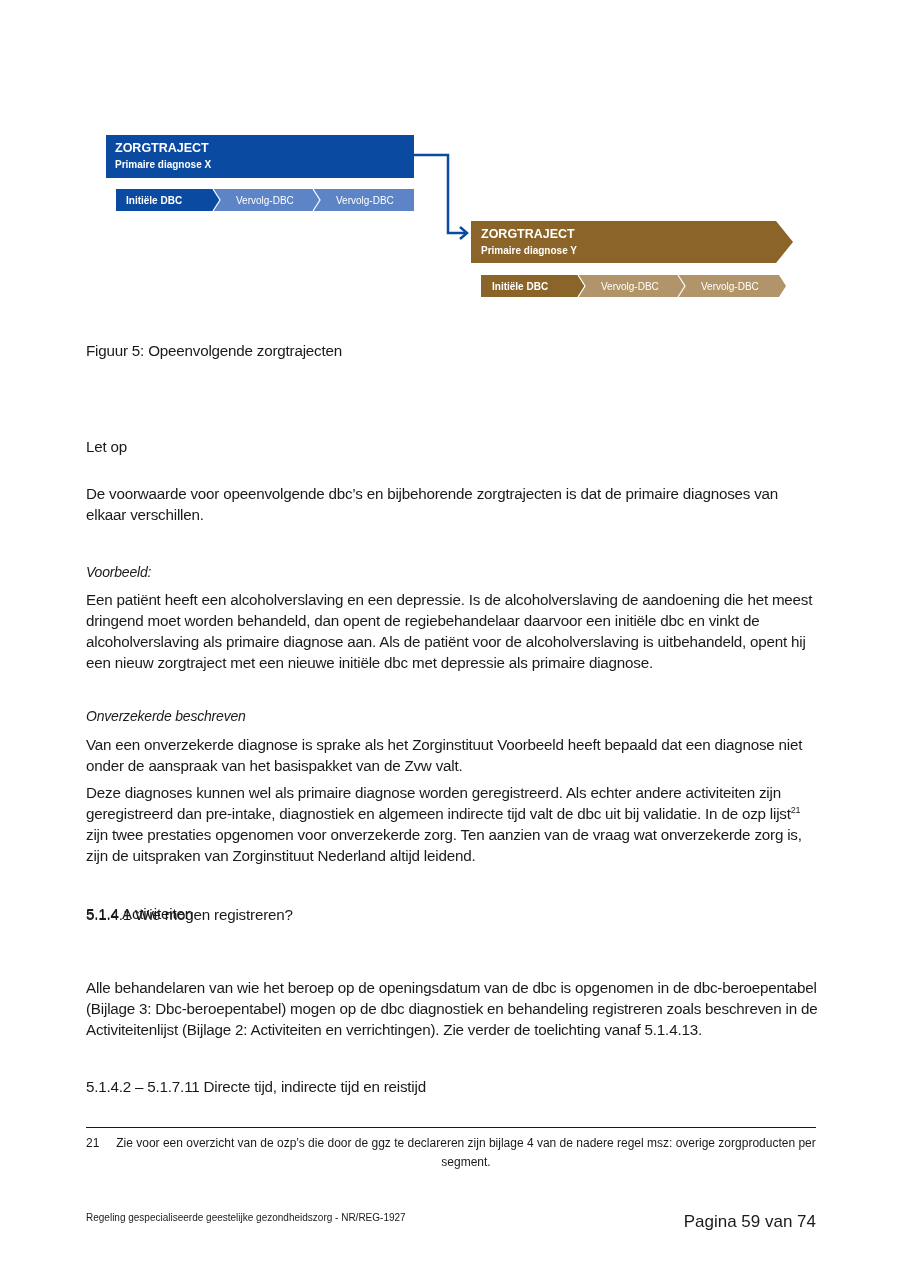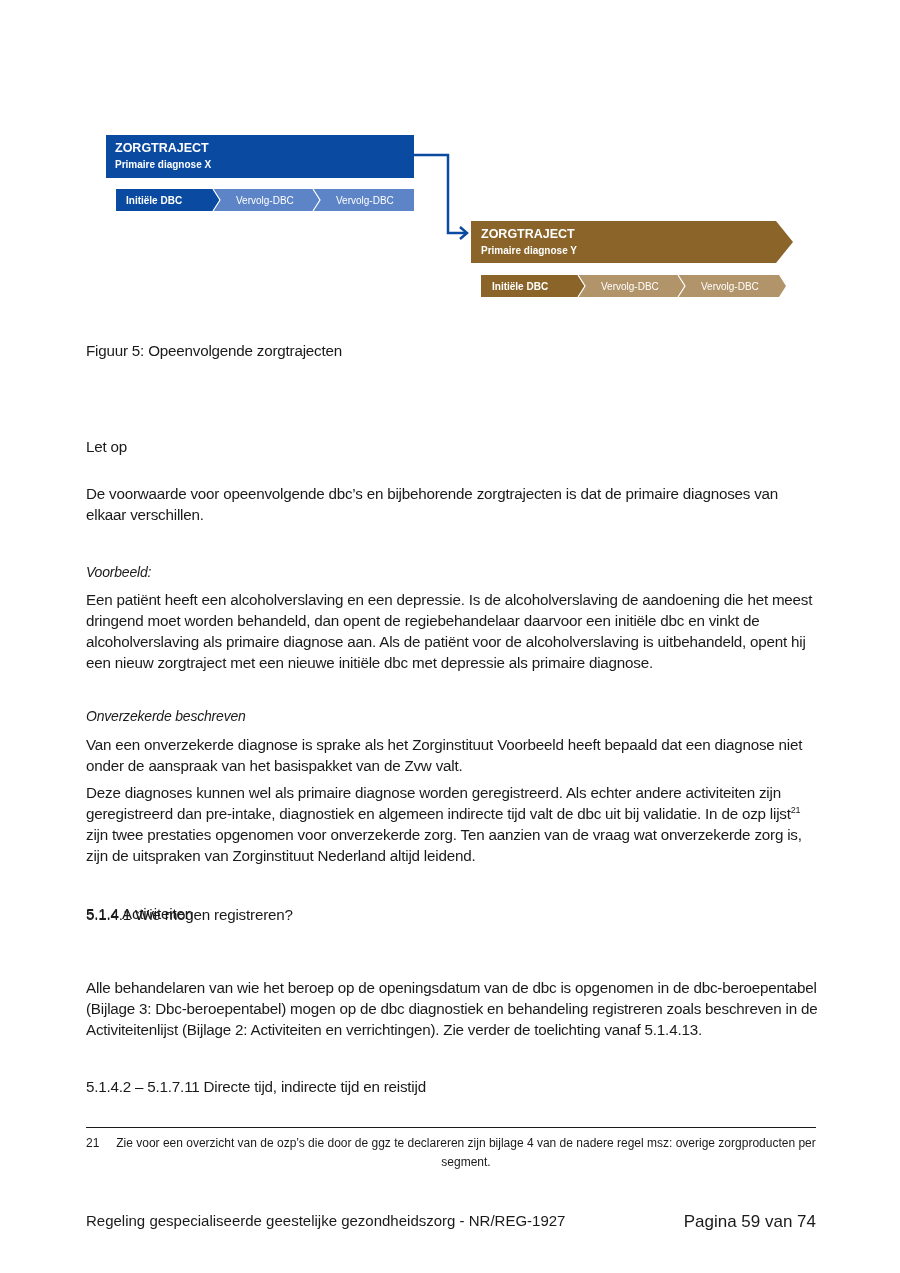--- a/index.html
+++ b/index.html
@@ -68,14 +68,14 @@
 <div class="p" style="top:977px">Alle behandelaren van wie het beroep op de openingsdatum van de dbc is opgenomen in de dbc-beroepentabel (Bijlage 3: Dbc-beroepentabel) mogen op de dbc diagnostiek en behandeling registreren zoals beschreven in de Activiteitenlijst (Bijlage 2: Activiteiten en verrichtingen). Zie verder de toelichting vanaf 5.1.4.13.</div>
 
 <div class="p" style="top:1076px">5.1.4.2 – 5.1.7.11 Directe tijd, indirecte tijd en reistijd</div>
 
 <div class="abs" style="left:86px; top:1127px; width:730px; height:1px; background:#1a1a1a"></div>
 <div class="fn" style="top:1134px">
   <span class="fn-num">21</span>
   <span class="fn-text">Zie voor een overzicht van de ozp’s die door de ggz te declareren zijn bijlage 4 van de nadere regel msz: overige zorgproducten per segment.</span>
 </div>
 
-<div class="abs" style="left:86px; top:1212px; font-size:15px">Regeling gespecialiseerde geestelijke gezondheidszorg - NR/REG-1927</div>
+<div class="abs" style="left:86px; top:1212px; font-size:10px">Regeling gespecialiseerde geestelijke gezondheidszorg - NR/REG-1927</div>
 <div class="abs" style="right:84px; top:1212px; font-size:17px">Pagina 59 van 74</div>
 
 </body></html>

